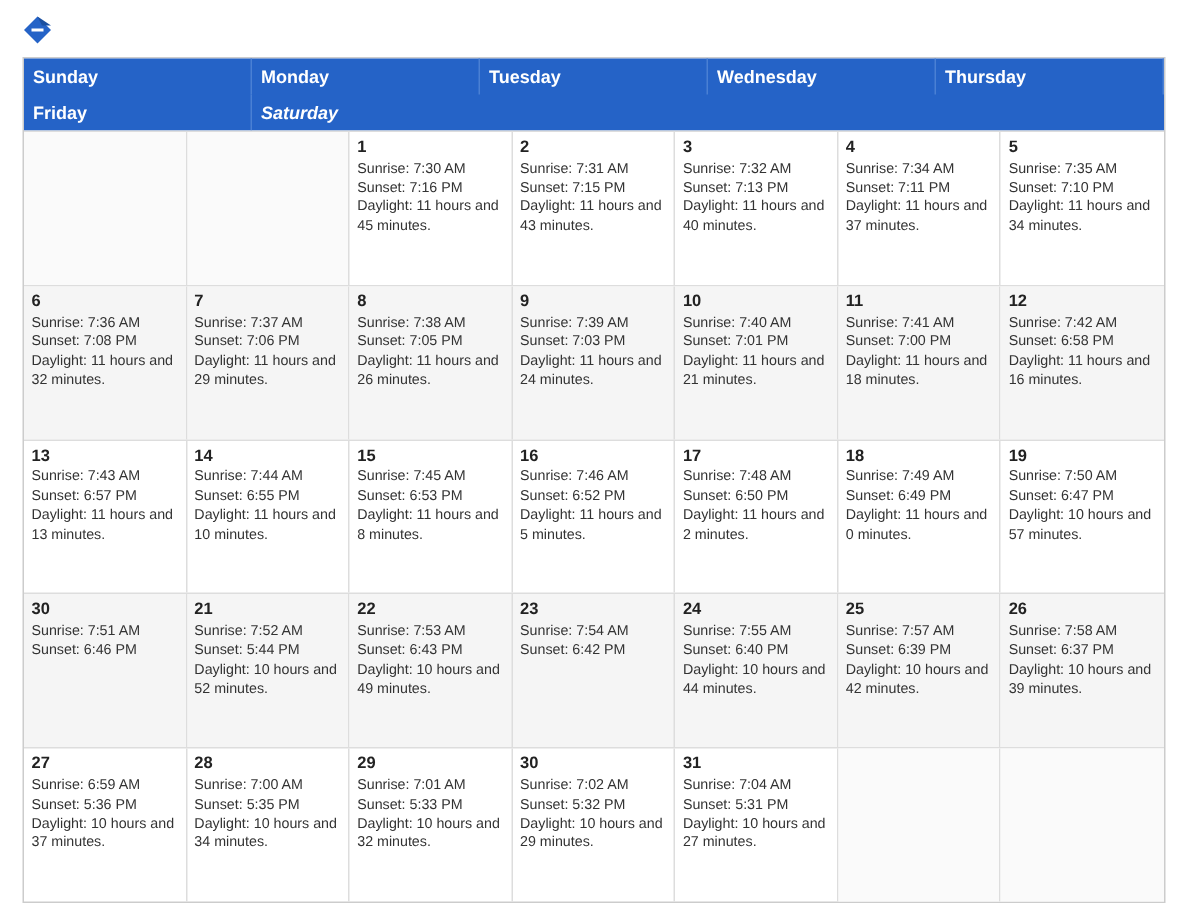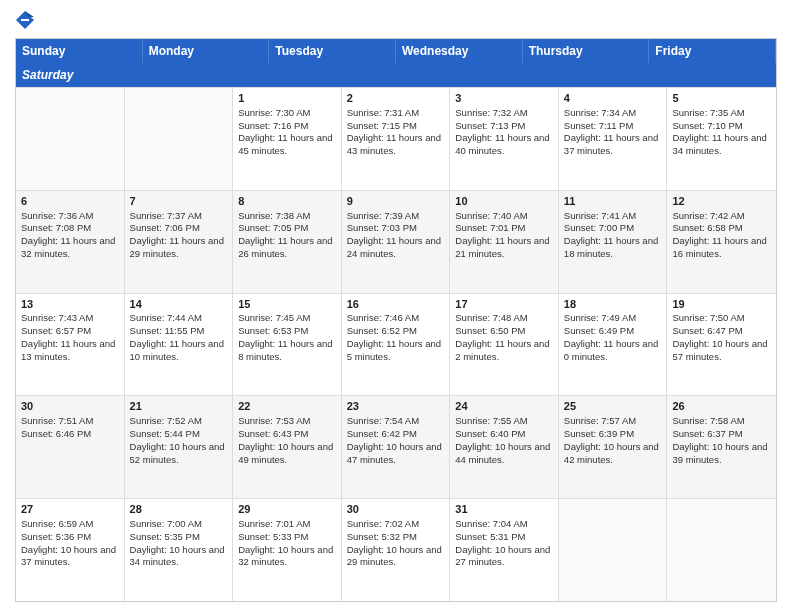--- a/index.html
+++ b/index.html
@@ -58,21 +58,21 @@
       color: #444;
     }
     .calendar {
       flex: 1;
       display: flex;
       flex-direction: column;
       border: 1px solid #ccc;
     }
     .cal-header-row {
       display: grid;
-      grid-template-columns: repeat(6, 1fr);
+      grid-template-columns: repeat(5, 1fr);
       background: #2563c7;
     }
     .cal-header-cell {
       padding: 5px 6px;
       color: #fff;
       font-size: 12px;
       font-weight: bold;
       border-right: 1px solid #4a80d4;
       text-align: left;
     }
@@ -226,21 +226,21 @@
         <div class="cal-row">
           <div class="cal-cell">
             <span class="day-number">13</span>
             <div class="sun-info">Sunrise: 7:43 AM</div>
             <div class="sun-info">Sunset: 6:57 PM</div>
             <div class="sun-info">Daylight: 11 hours and 13 minutes.</div>
           </div>
           <div class="cal-cell">
             <span class="day-number">14</span>
             <div class="sun-info">Sunrise: 7:44 AM</div>
-            <div class="sun-info">Sunset: 11:55 PM</div>
+            <div class="sun-info">Sunset: 6:55 PM</div>
             <div class="sun-info">Daylight: 11 hours and 10 minutes.</div>
           </div>
           <div class="cal-cell">
             <span class="day-number">15</span>
             <div class="sun-info">Sunrise: 7:45 AM</div>
             <div class="sun-info">Sunset: 6:53 PM</div>
             <div class="sun-info">Daylight: 11 hours and 8 minutes.</div>
           </div>
           <div class="cal-cell">
             <span class="day-number">16</span>
@@ -282,21 +282,20 @@
           <div class="cal-cell shaded">
             <span class="day-number">22</span>
             <div class="sun-info">Sunrise: 7:53 AM</div>
             <div class="sun-info">Sunset: 6:43 PM</div>
             <div class="sun-info">Daylight: 10 hours and 49 minutes.</div>
           </div>
           <div class="cal-cell shaded">
             <span class="day-number">23</span>
             <div class="sun-info">Sunrise: 7:54 AM</div>
             <div class="sun-info">Sunset: 6:42 PM</div>
-            <div class="sun-info">Daylight: 10 hours and 47 minutes.</div>
           </div>
           <div class="cal-cell shaded">
             <span class="day-number">24</span>
             <div class="sun-info">Sunrise: 7:55 AM</div>
             <div class="sun-info">Sunset: 6:40 PM</div>
             <div class="sun-info">Daylight: 10 hours and 44 minutes.</div>
           </div>
           <div class="cal-cell shaded">
             <span class="day-number">25</span>
             <div class="sun-info">Sunrise: 7:57 AM</div>

